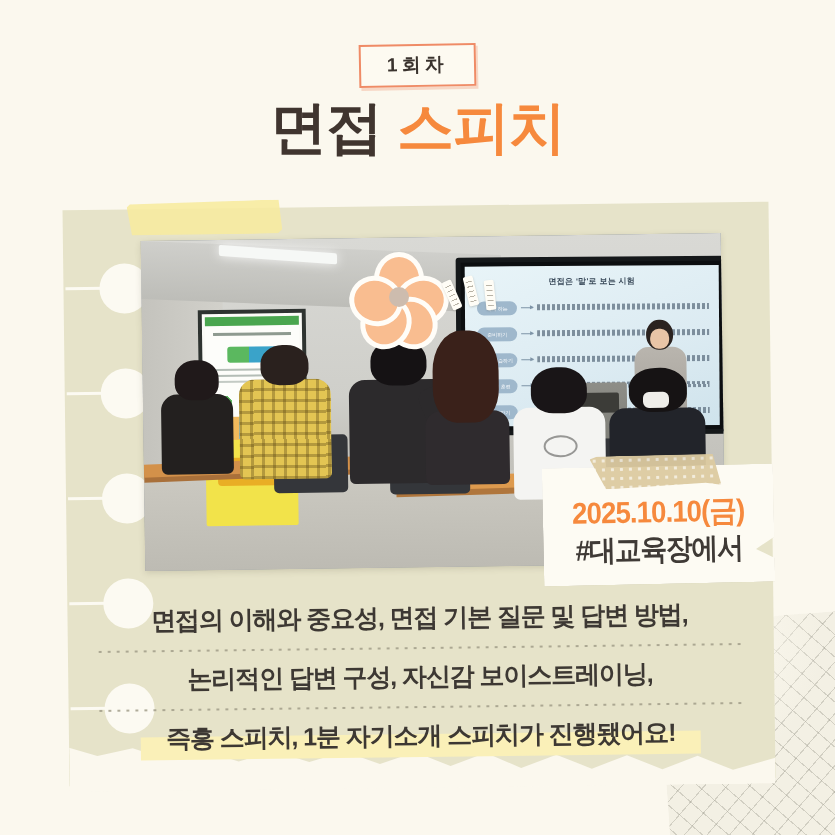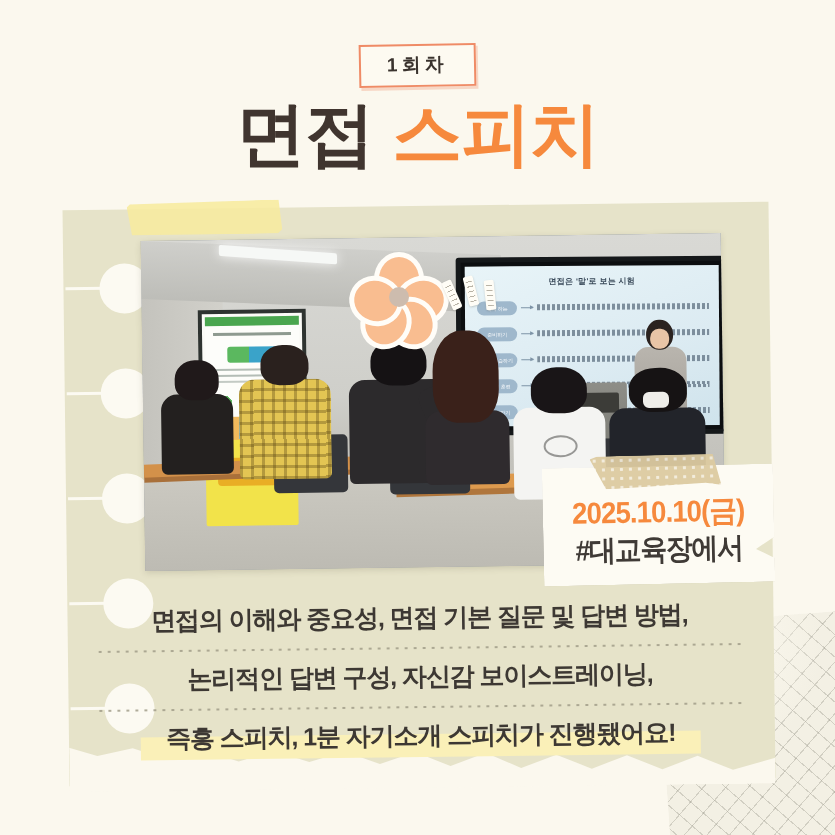--- a/index.html
+++ b/index.html
@@ -43,21 +43,21 @@
     border:2px solid #ef8b66;
     background:#fdfaf1;
     color:#3a332e;
     font-size:19px;font-weight:700;letter-spacing:4px;
     transform:rotate(-1.1deg);
     position:relative;
     box-shadow:2px 3px 0 rgba(239,139,102,.30);
   }
   .main-title{
     margin-top:10px;
-    font-size:70px;font-weight:900;
+    font-size:57px;font-weight:900;
     letter-spacing:-1px;line-height:1.06;
     color:#40352f;
     white-space:nowrap;
   }
   .main-title .accent{color:#f6893d;}
 
   
   .note{
     position:absolute;left:66px;top:206px;
     width:706px;height:576px;

